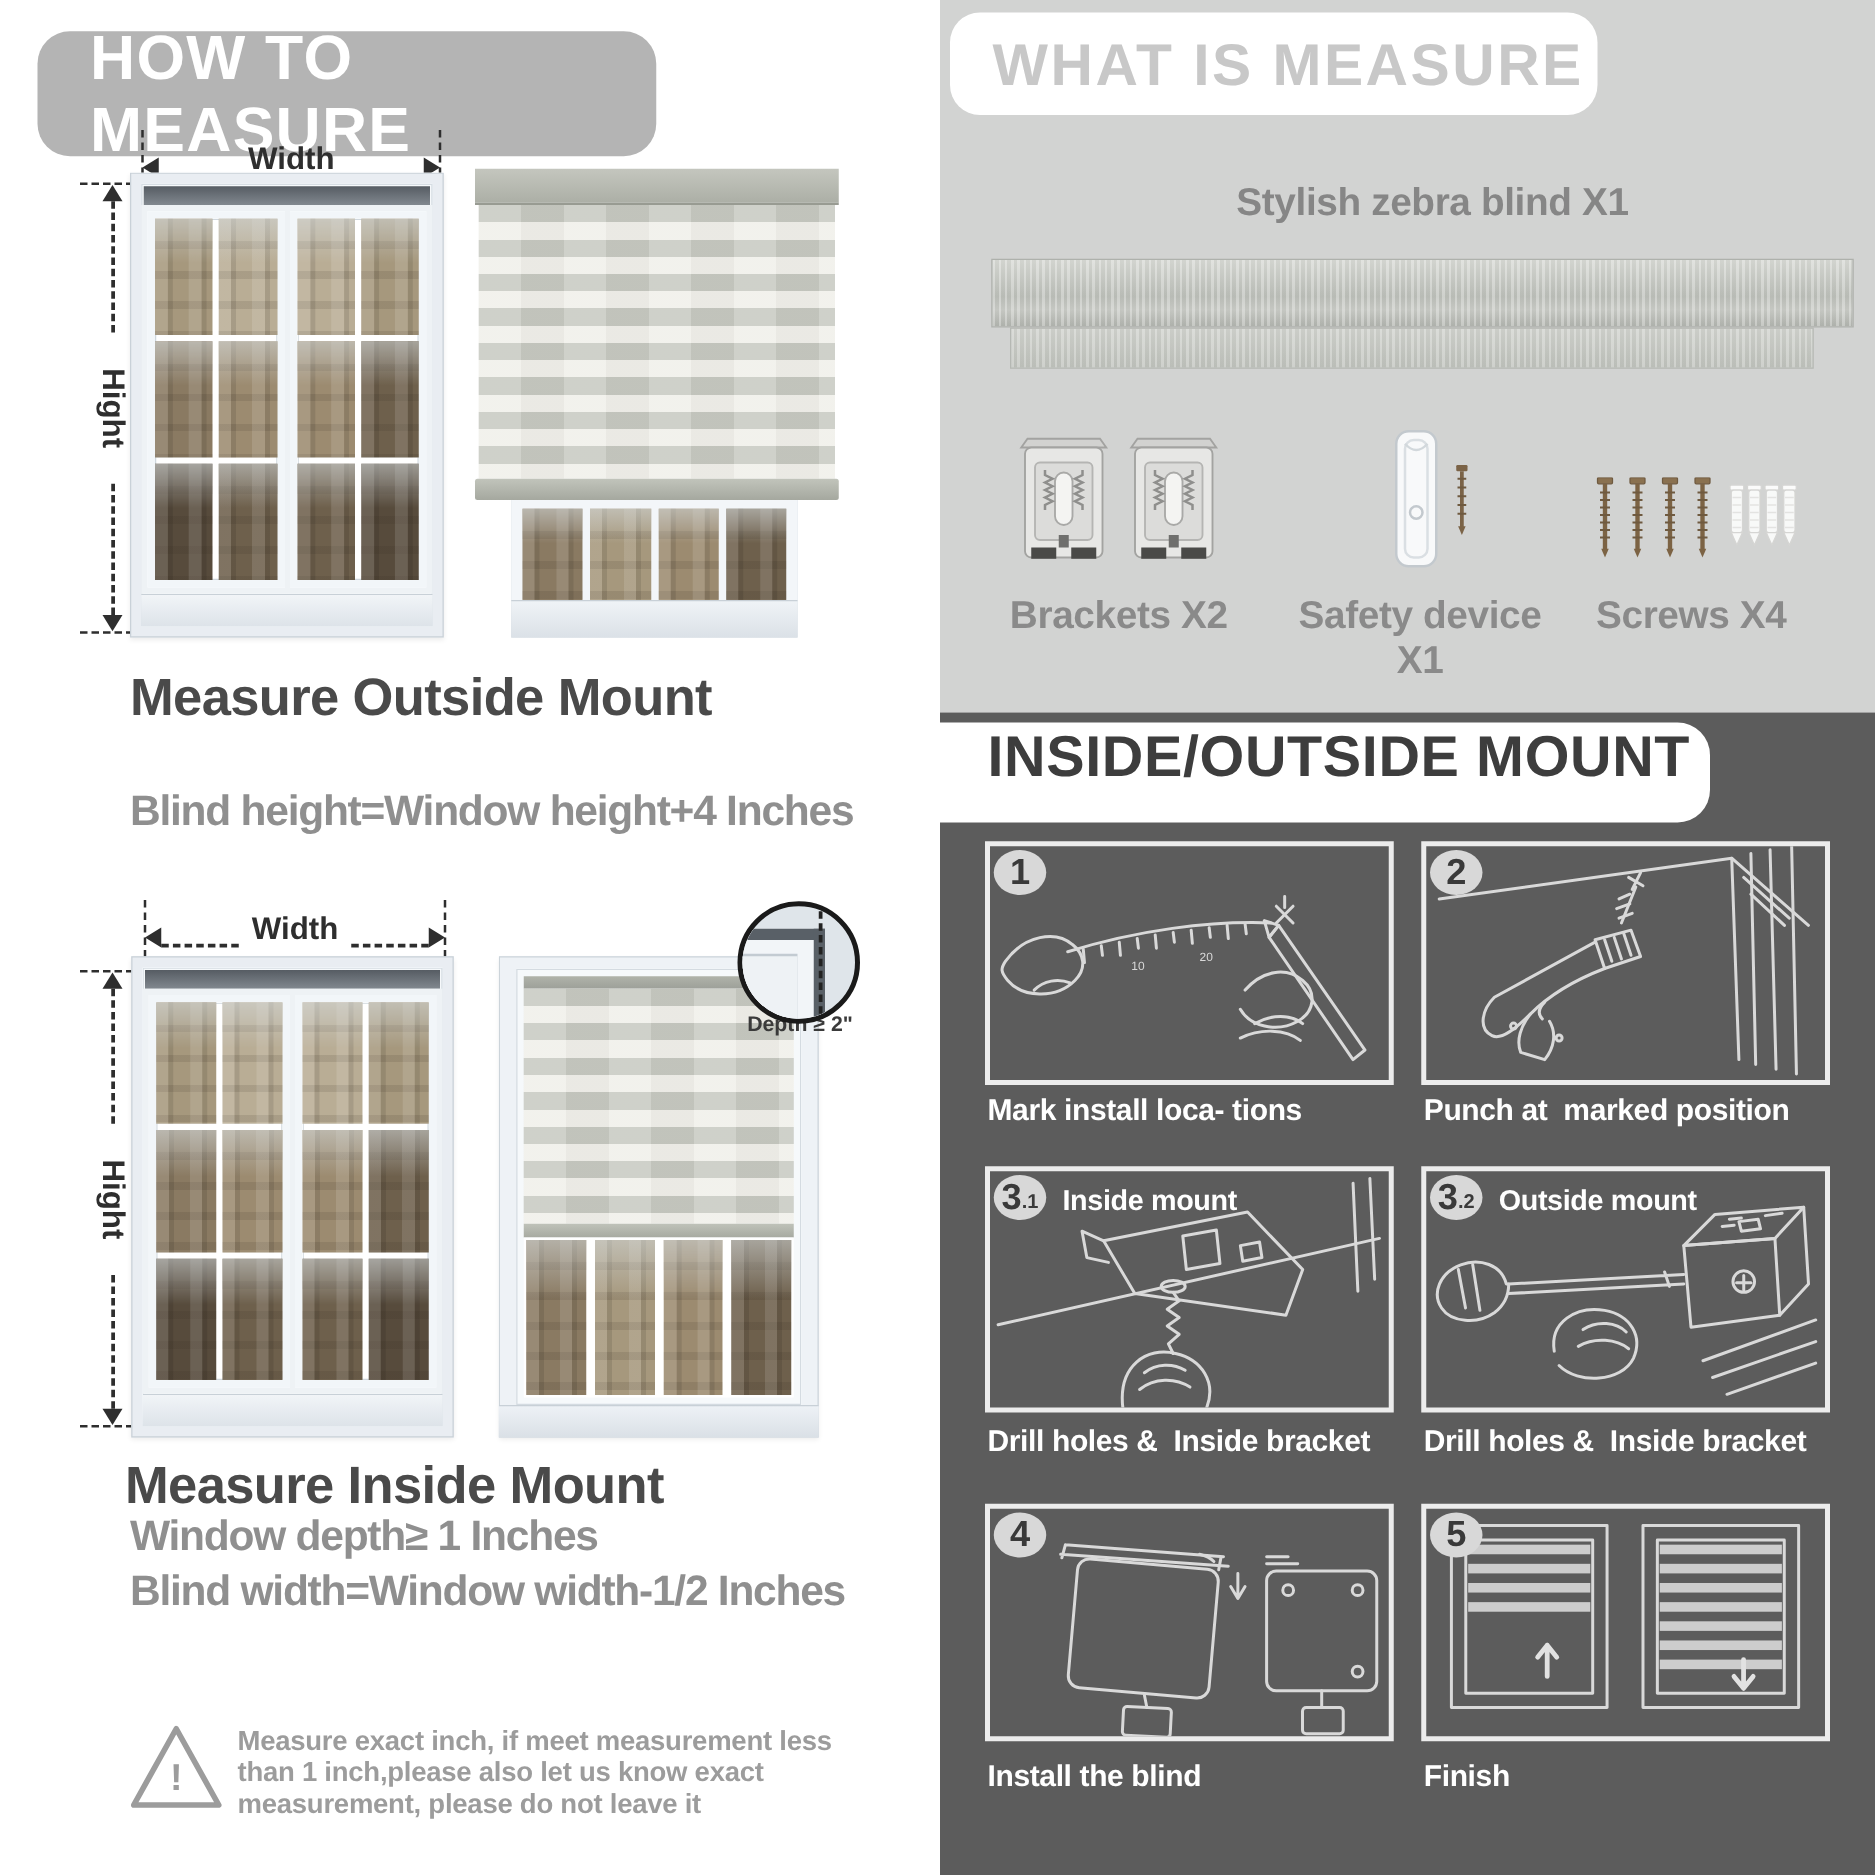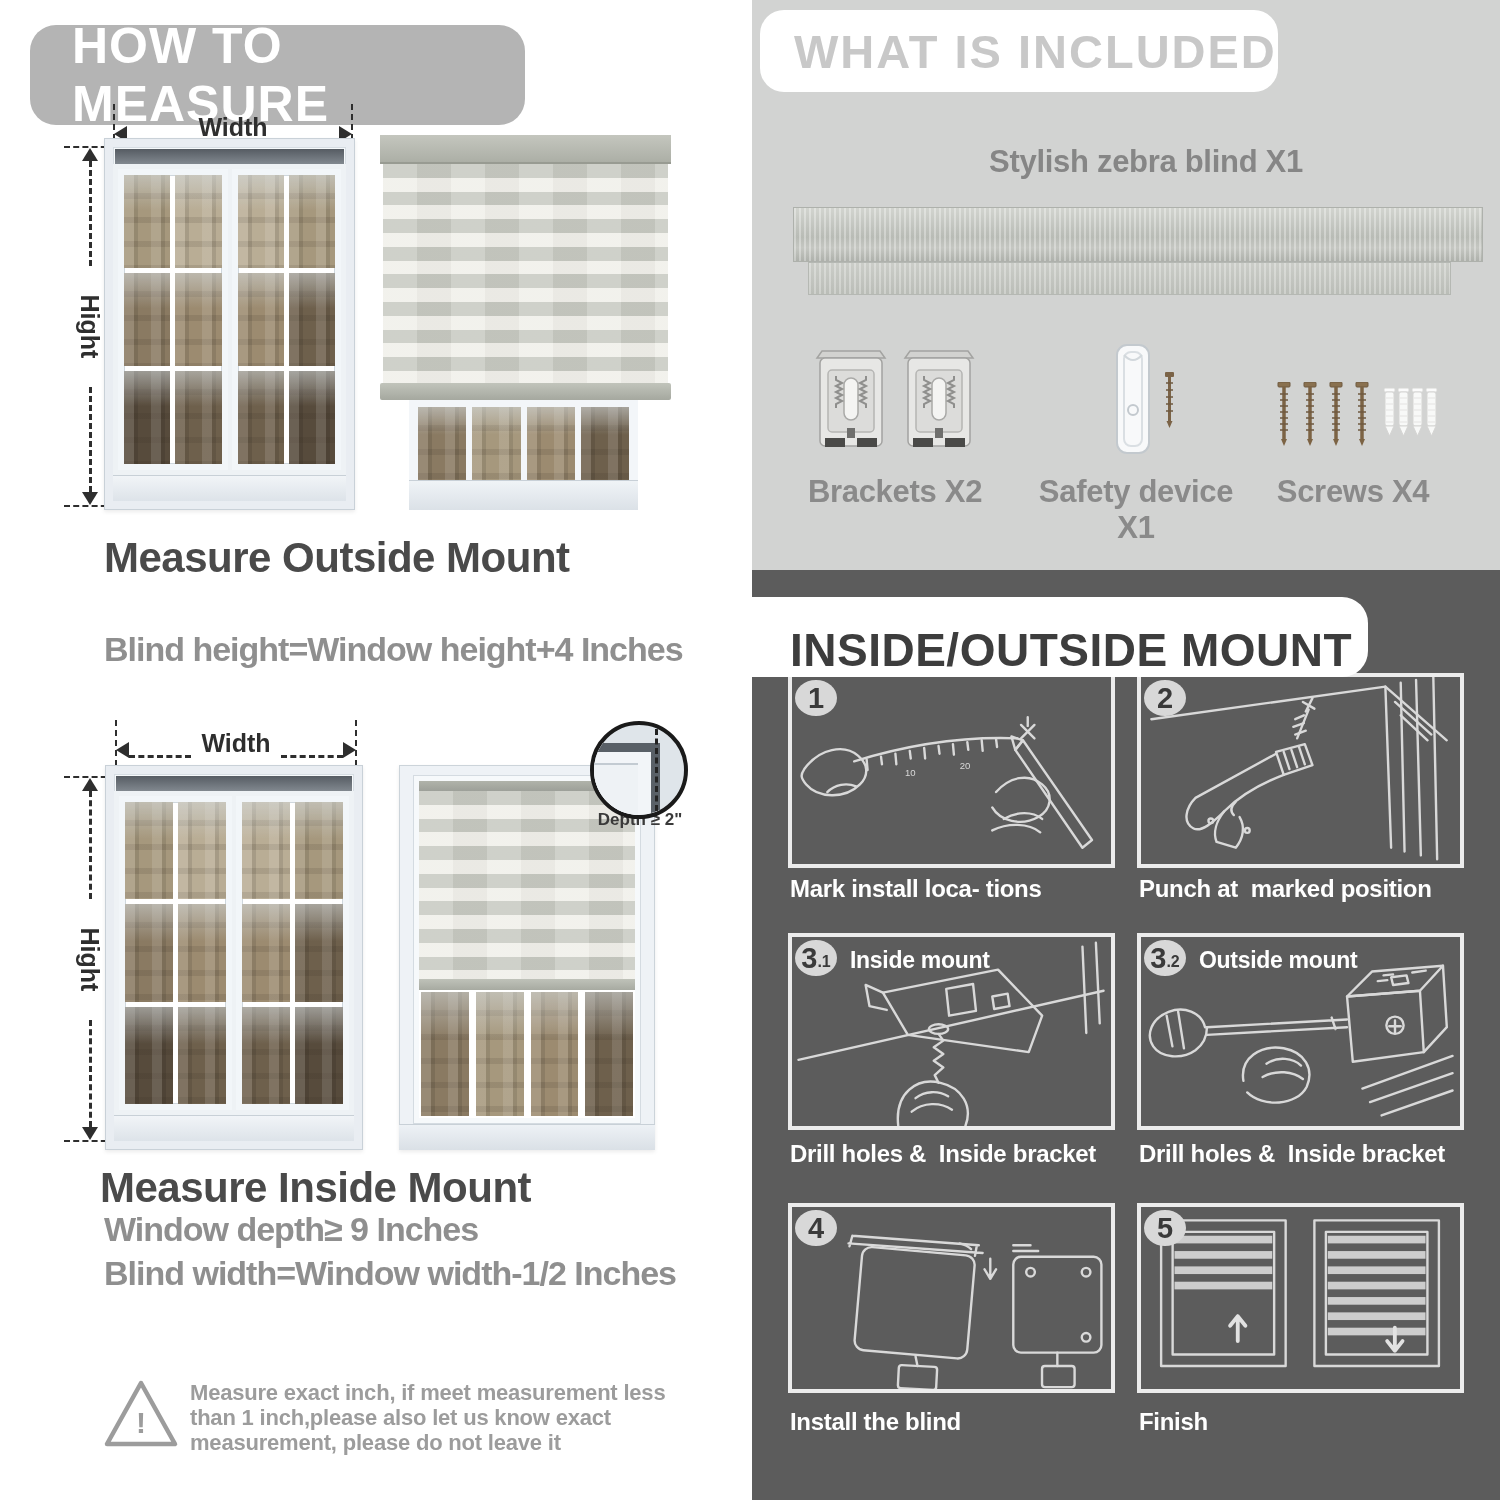--- a/index.html
+++ b/index.html
@@ -8,21 +8,21 @@
   .abs{position:absolute;}
 
   
   .h1-gray{left:30px;top:25px;width:495px;height:100px;border-radius:26px;background:#b4b4b4;
            display:flex;align-items:center;padding-left:42px;box-sizing:border-box;}
   .h1-gray span{color:#fff;font-size:50px;font-weight:700;letter-spacing:1px;}
   .h1-white{left:760px;top:10px;width:518px;height:82px;border-radius:24px;background:#ffffff;
             display:flex;align-items:center;padding-left:34px;box-sizing:border-box;}
   .h1-white span{color:#c8c8c8;font-size:47px;font-weight:700;letter-spacing:2px;}
   .h1-mount{left:752px;top:578px;width:616px;height:80px;border-radius:0 26px 26px 0;background:#ffffff;
-            display:flex;align-items:flex-end;padding-left:38px;box-sizing:border-box;z-index:3;margin-top:19px;}
+            display:flex;align-items:flex-start;padding-left:38px;box-sizing:border-box;z-index:3;}
   .h1-mount span{color:#3d3d3d;font-size:46px;font-weight:700;letter-spacing:.5px;}
 
   
   .harrow{display:flex;align-items:flex-end;height:30px;}
   .harrow .dash{flex:1;height:0;border-top:3px dashed #2e2e2e;}
   .harrow .lbl{padding:0 10px;font-size:25px;font-weight:700;color:#2e2e2e;}
   .ah{width:0;height:0;border:8px solid transparent;}
   .ah-l{border-right:13px solid #2e2e2e;border-left:0;}
   .ah-r{border-left:13px solid #2e2e2e;border-right:0;}
   .ah-u{border-bottom:13px solid #2e2e2e;border-top:0;}
@@ -248,39 +248,39 @@
   </div>
 
   <div class="abs detail">
     <div class="dc-outer"></div>
     <div class="dc-inner"></div>
     <div class="dc-dash"></div>
   </div>
   <div class="abs depth-lbl">Depth ≥ 2"</div>
 
   <div class="abs t-head" style="left:100px;top:1164px;">Measure Inside Mount</div>
-  <div class="abs t-formula" style="left:104px;top:1210px;">Window depth≥ 9 Inches</div>
+  <div class="abs t-formula" style="left:104px;top:1210px;">Window depth≥ 1 Inches</div>
   <div class="abs t-formula" style="left:104px;top:1254px;">Blind width=Window width-1/2 Inches</div>
 
   <div class="abs" style="left:103px;top:1378px;width:76px;height:72px;">
     <svg width="76" height="72" viewBox="0 0 76 72">
       <polygon points="38,5 72,66 4,66" fill="none" stroke="#9c9c9c" stroke-width="4.5" stroke-linejoin="round"></polygon>
     </svg>
     <span class="warn-bang">!</span>
   </div>
   <div class="abs warn-text" style="left:190px;top:1380px;width:490px;">
     <div>Measure exact inch, if meet measurement less</div>
     <div>than 1 inch,please also let us know exact</div>
     <div>measurement, please do not leave it</div>
   </div>
 
   <div class="abs panel-included"></div>
 
   <div class="abs h1-white">
-    <span>WHAT IS INCLUDED</span>
+    <span>WHAT IS MEASURE</span>
   </div>
 
   <div class="abs product-title">Stylish zebra blind X1</div>
 
   <div class="abs rail-top"></div>
   <div class="abs rail-bot"></div>
 
   <div class="abs" style="left:815px;top:348px;width:160px;height:110px;">
     <svg width="160" height="110" viewBox="0 0 160 110">
       <g stroke="#a3a3a1" stroke-width="1.5">

